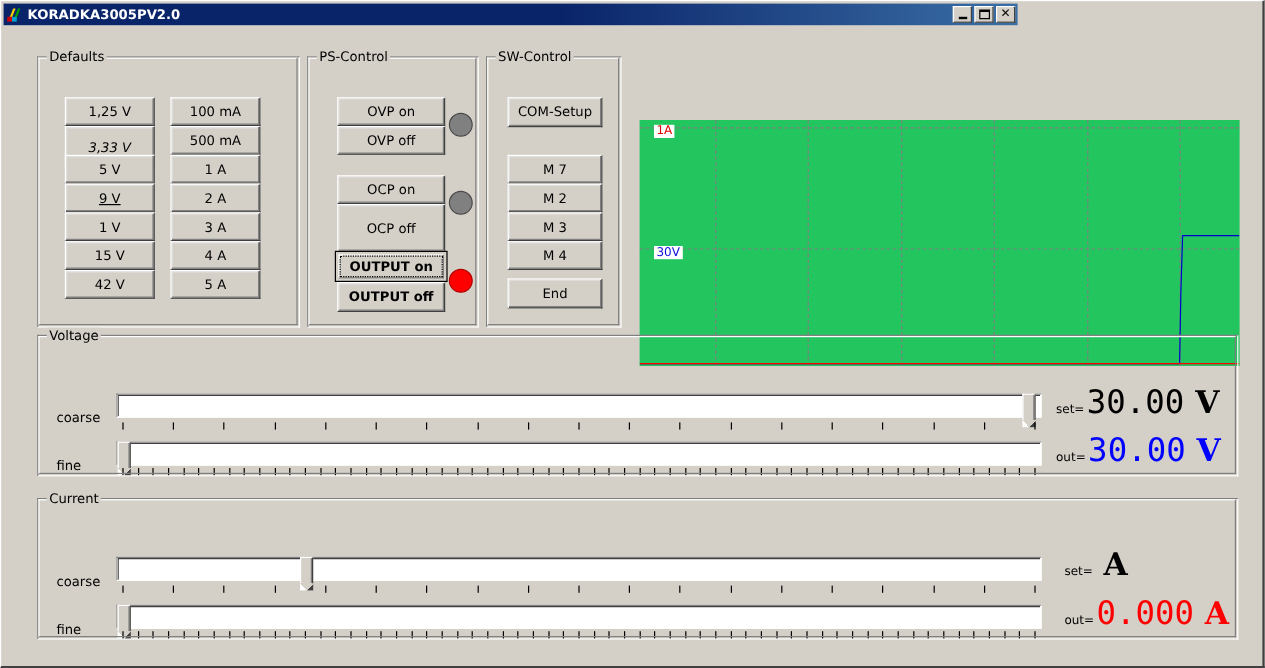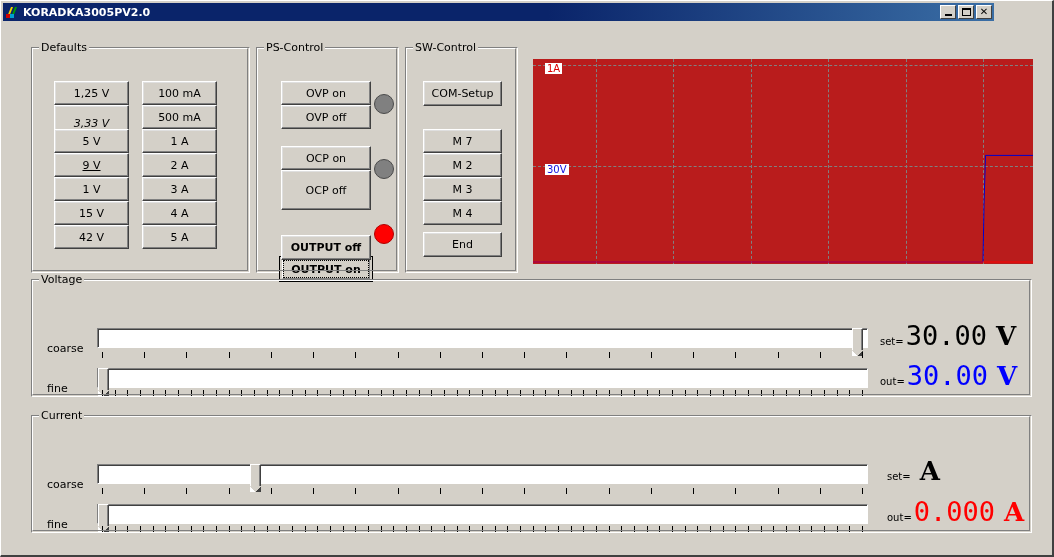--- a/index.html
+++ b/index.html
@@ -21,21 +21,21 @@
     border-top: 1px solid #ffffff;
     border-left: 1px solid #ffffff;
     border-right: 2px solid #404040;
     border-bottom: 2px solid #404040;
   }
 
   
   .titlebar {
     position: absolute;
     left: 2px; top: 2px;
-    width: 991px; height: 18px;
+    width: 845px; height: 18px;
     background: linear-gradient(to right, #0a246a 0%, #0a246a 55%, #3a6ea5 100%);
     display: flex; align-items: center;
   }
   .title-icon {
     width: 16px; height: 15px;
     margin-left: 1px; margin-right: 3px;
     position: relative;
     flex: 0 0 auto;
   }
   .title-text {
@@ -119,21 +119,20 @@
     display: flex; align-items: center; justify-content: center;
     font-family: "DejaVu Sans", "Liberation Sans", sans-serif;
     font-size: 11px;
     color: #000;
     white-space: nowrap;
     user-select: none;
   }
   .btn.default {
     border: 1px solid #000;
     box-shadow: none;
-    margin-top: 47px;
   }
   .btn.default .inner {
     position:absolute; left:2px; top:2px; right:2px; bottom:2px;
     background:#d4d0c8;
     border-top:1px solid #ffffff;
     border-left:1px solid #ffffff;
     border-right:1px solid #808080;
     border-bottom:1px solid #808080;
     display:flex;align-items:center;justify-content:center;
     box-sizing:border-box;
@@ -152,22 +151,23 @@
     border-radius: 50%;
     border: 1px solid #4a4a4a;
     box-sizing: border-box;
   }
   .led.gray { background: #808080; }
   .led.red  { background: #ff0000; border-color:#b00000; }
 
   
   .chart {
     position: absolute;
-    background: #b91c1c;
+    background: #22c55e;
     overflow: hidden;
+    margin-top: 41px;
   }
   .chart .hline, .chart .vline {
     position: absolute;
     pointer-events: none;
   }
   .chart .hline {
     left: 0; width: 100%; height: 0;
     border-top: 1px dashed #808080;
   }
   .chart .vline {

